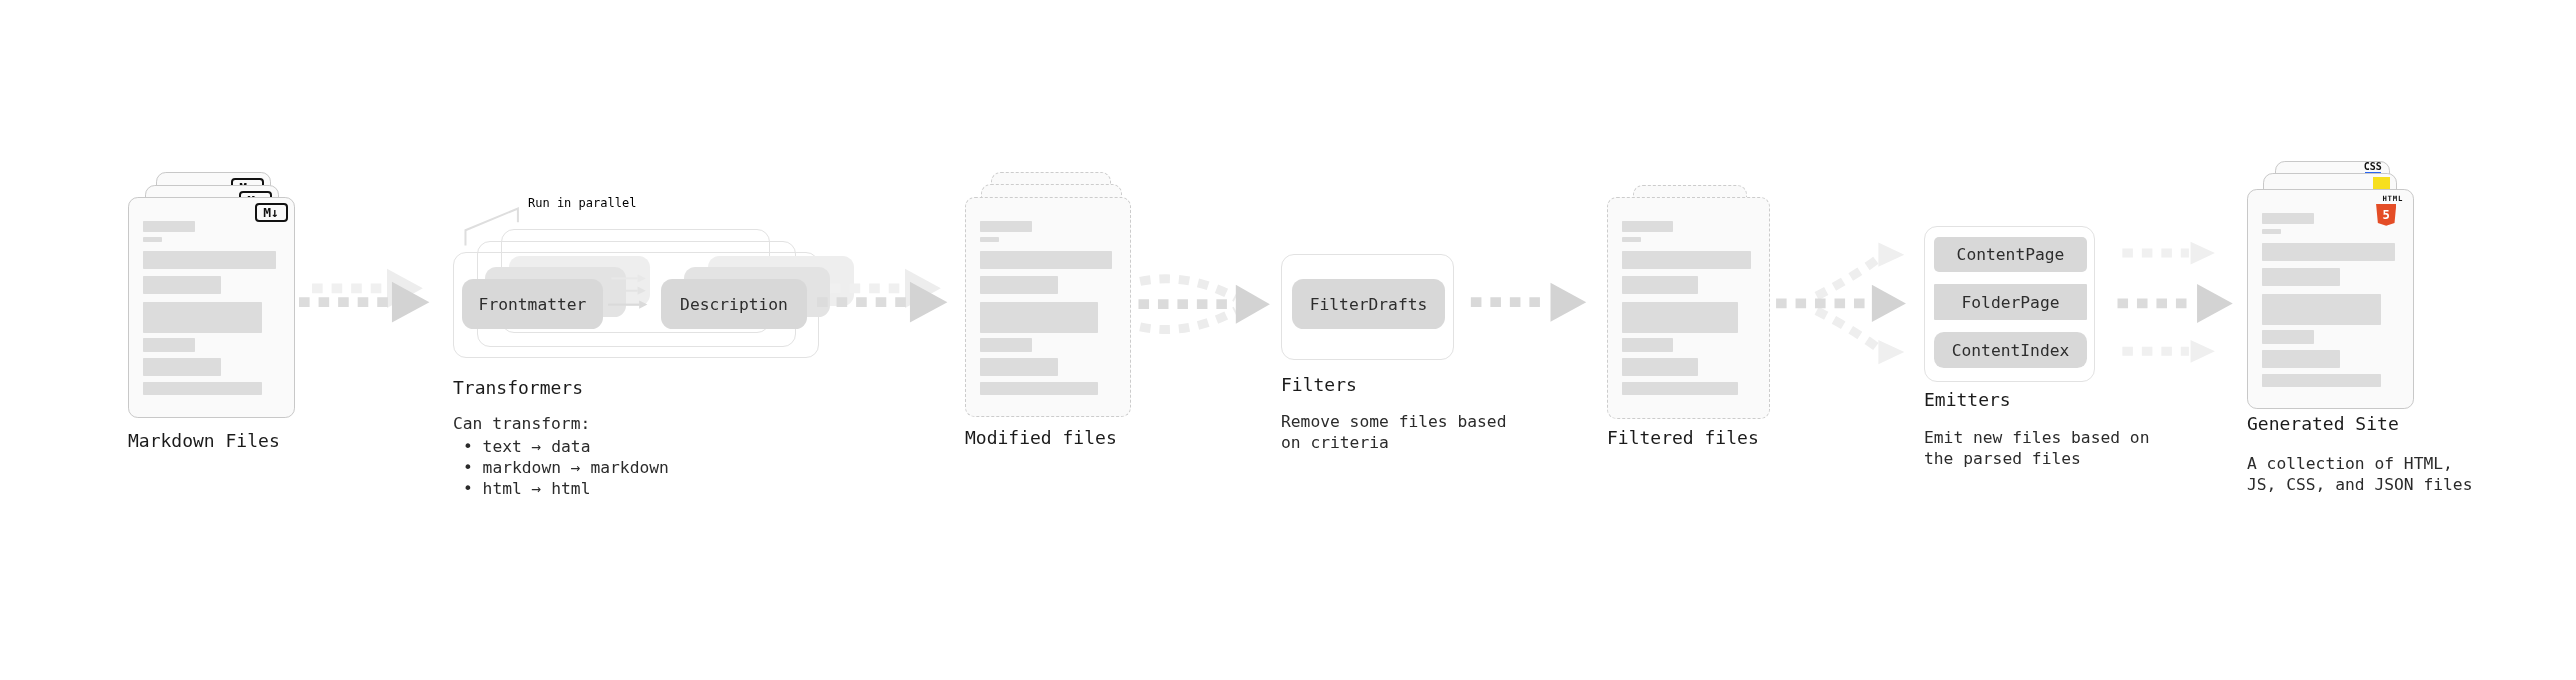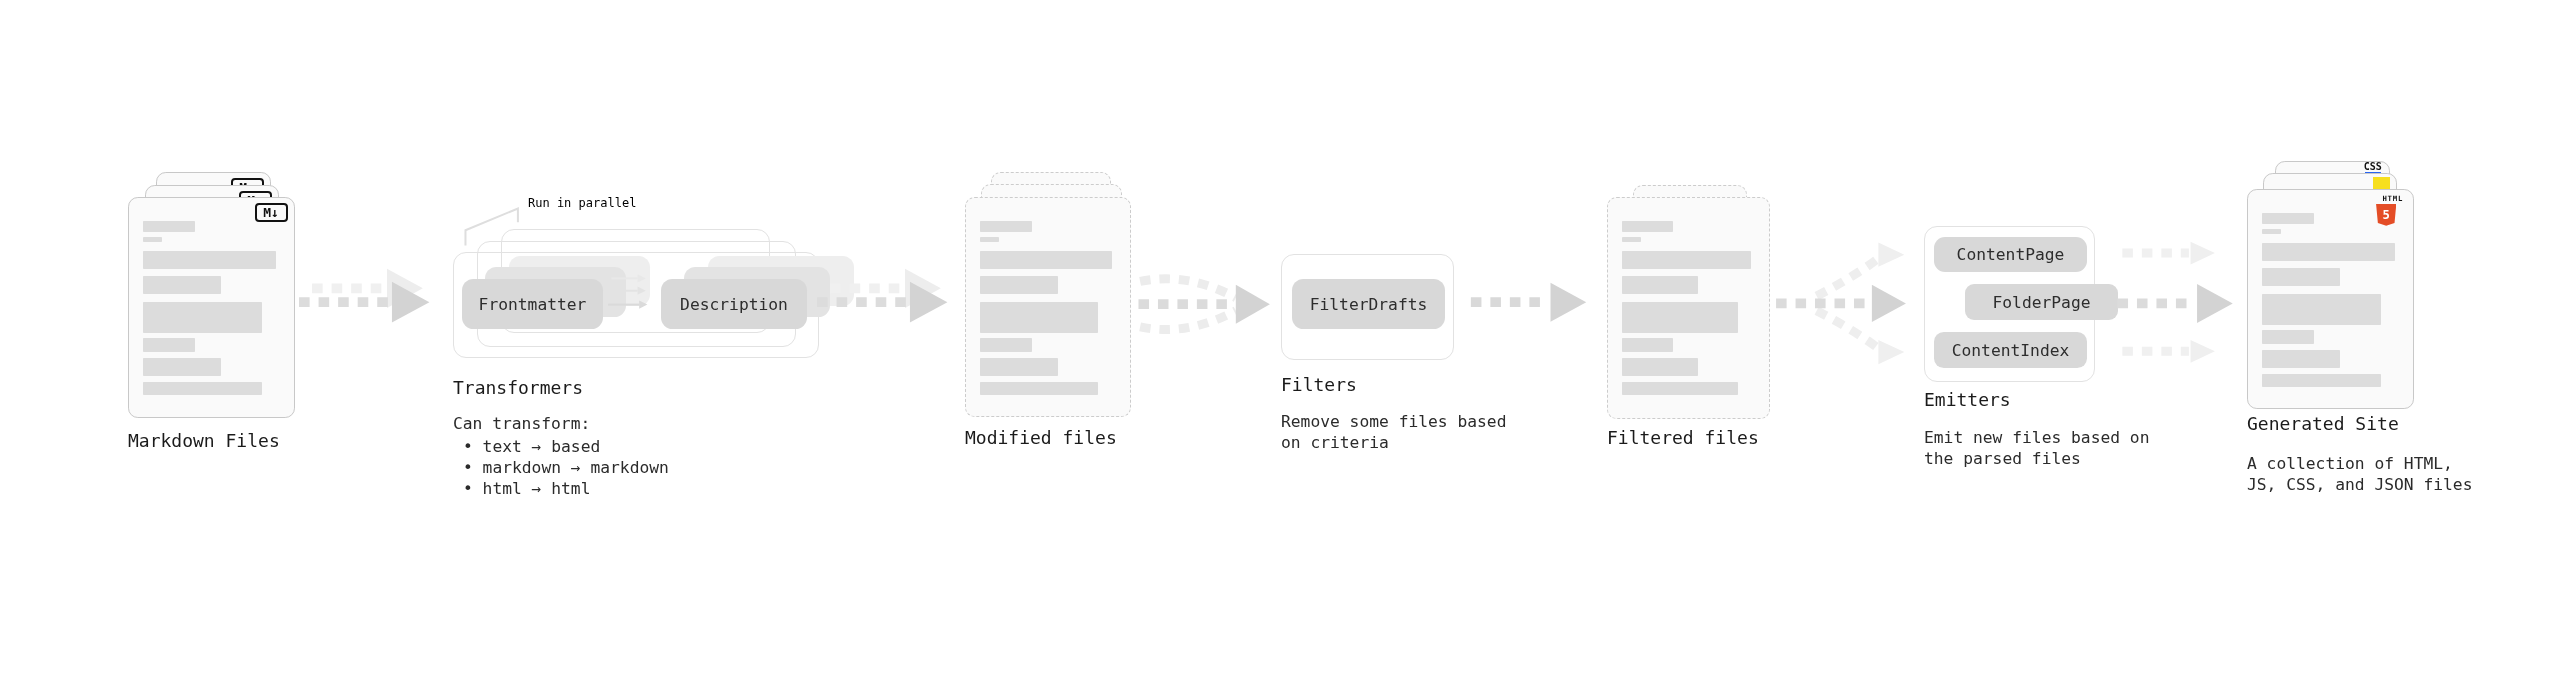--- a/index.html
+++ b/index.html
@@ -100,21 +100,21 @@
   </svg>
 
   <svg class="abs" style="left:458px;top:202px;" width="69" height="50" viewBox="0 0 85 62">
     <polyline points="74,25 74,8 9,35 9,54" stroke="#dedede" stroke-width="2.5" fill="none"></polyline>
   </svg>
   <div class="annot" style="left:528px;top:196px;">Run in parallel</div>
 
   <div class="h" style="left:453px;top:377px;">Transformers</div>
   <div class="cap" style="left:453px;top:413px;">Can transform:</div>
   <div class="cap" style="left:463px;top:436px;">
-    <div>• text → based</div>
+    <div>• text → data</div>
     <div>• markdown → markdown</div>
     <div>• html → html</div>
   </div>
 
   <svg class="abs" style="left:817px;top:246px;" width="163" height="110" viewBox="0 0 200 135">
     <line x1="16" y1="52" x2="106" y2="52" stroke="#f0f0f0" stroke-width="12" stroke-dasharray="13 11"></line>
     <polygon points="108,28 108,76 152,52" fill="#ededed"></polygon>
     <line x1="0" y1="69" x2="112" y2="69" stroke="#dcdcdc" stroke-width="12" stroke-dasharray="13 11"></line>
     <polygon points="114,44 114,94 160,69" fill="#d3d3d3"></polygon>
   </svg>
@@ -173,22 +173,22 @@
   <svg class="abs" style="left:1766px;top:236px;" width="163" height="138" viewBox="0 0 200 170">
     <path d="M 62,74 Q 112,48 140,26" stroke="#eeeeee" stroke-width="11" stroke-dasharray="13 11" fill="none"></path>
     <polygon points="138,8 138,38 170,23" fill="#efefef"></polygon>
     <path d="M 62,92 Q 112,118 140,140" stroke="#eeeeee" stroke-width="11" stroke-dasharray="13 11" fill="none"></path>
     <polygon points="138,128 138,158 170,143" fill="#efefef"></polygon>
     <line x1="12" y1="83" x2="128" y2="83" stroke="#dbdbdb" stroke-width="12" stroke-dasharray="13 11"></line>
     <polygon points="130,60 130,106 172,83" fill="#d3d3d3"></polygon>
   </svg>
 
   <div class="obox filled" style="left:1924px;top:226px;width:171px;height:156px;"></div>
-  <div class="pill" style="left:1934px;top:237px;width:153px;height:35px;border-radius:11px;">ContentPage</div>
-  <div class="pill" style="left:1934px;top:284px;width:153px;height:36px;border-radius:9px;margin-left:31px;">FolderPage</div>
+  <div class="pill" style="left:1934px;top:237px;width:153px;height:35px;border-radius:5px;">ContentPage</div>
+  <div class="pill" style="left:1934px;top:284px;width:153px;height:36px;border-radius:1px;">FolderPage</div>
   <div class="pill" style="left:1934px;top:332px;width:153px;height:36px;border-radius:9.8px;">ContentIndex</div>
   <div class="h" style="left:1924px;top:389px;">Emitters</div>
   <div class="cap" style="left:1924px;top:427px;">
     <div>Emit new files based on</div>
     <div>the parsed files</div>
   </div>
 
   <svg class="abs" style="left:2111px;top:236px;" width="138" height="134" viewBox="0 0 170 165">
     <line x1="14" y1="21" x2="96" y2="21" stroke="#f0f0f0" stroke-width="11" stroke-dasharray="13 11"></line>
     <polygon points="98,7 98,35 128,21" fill="#efefef"></polygon>

